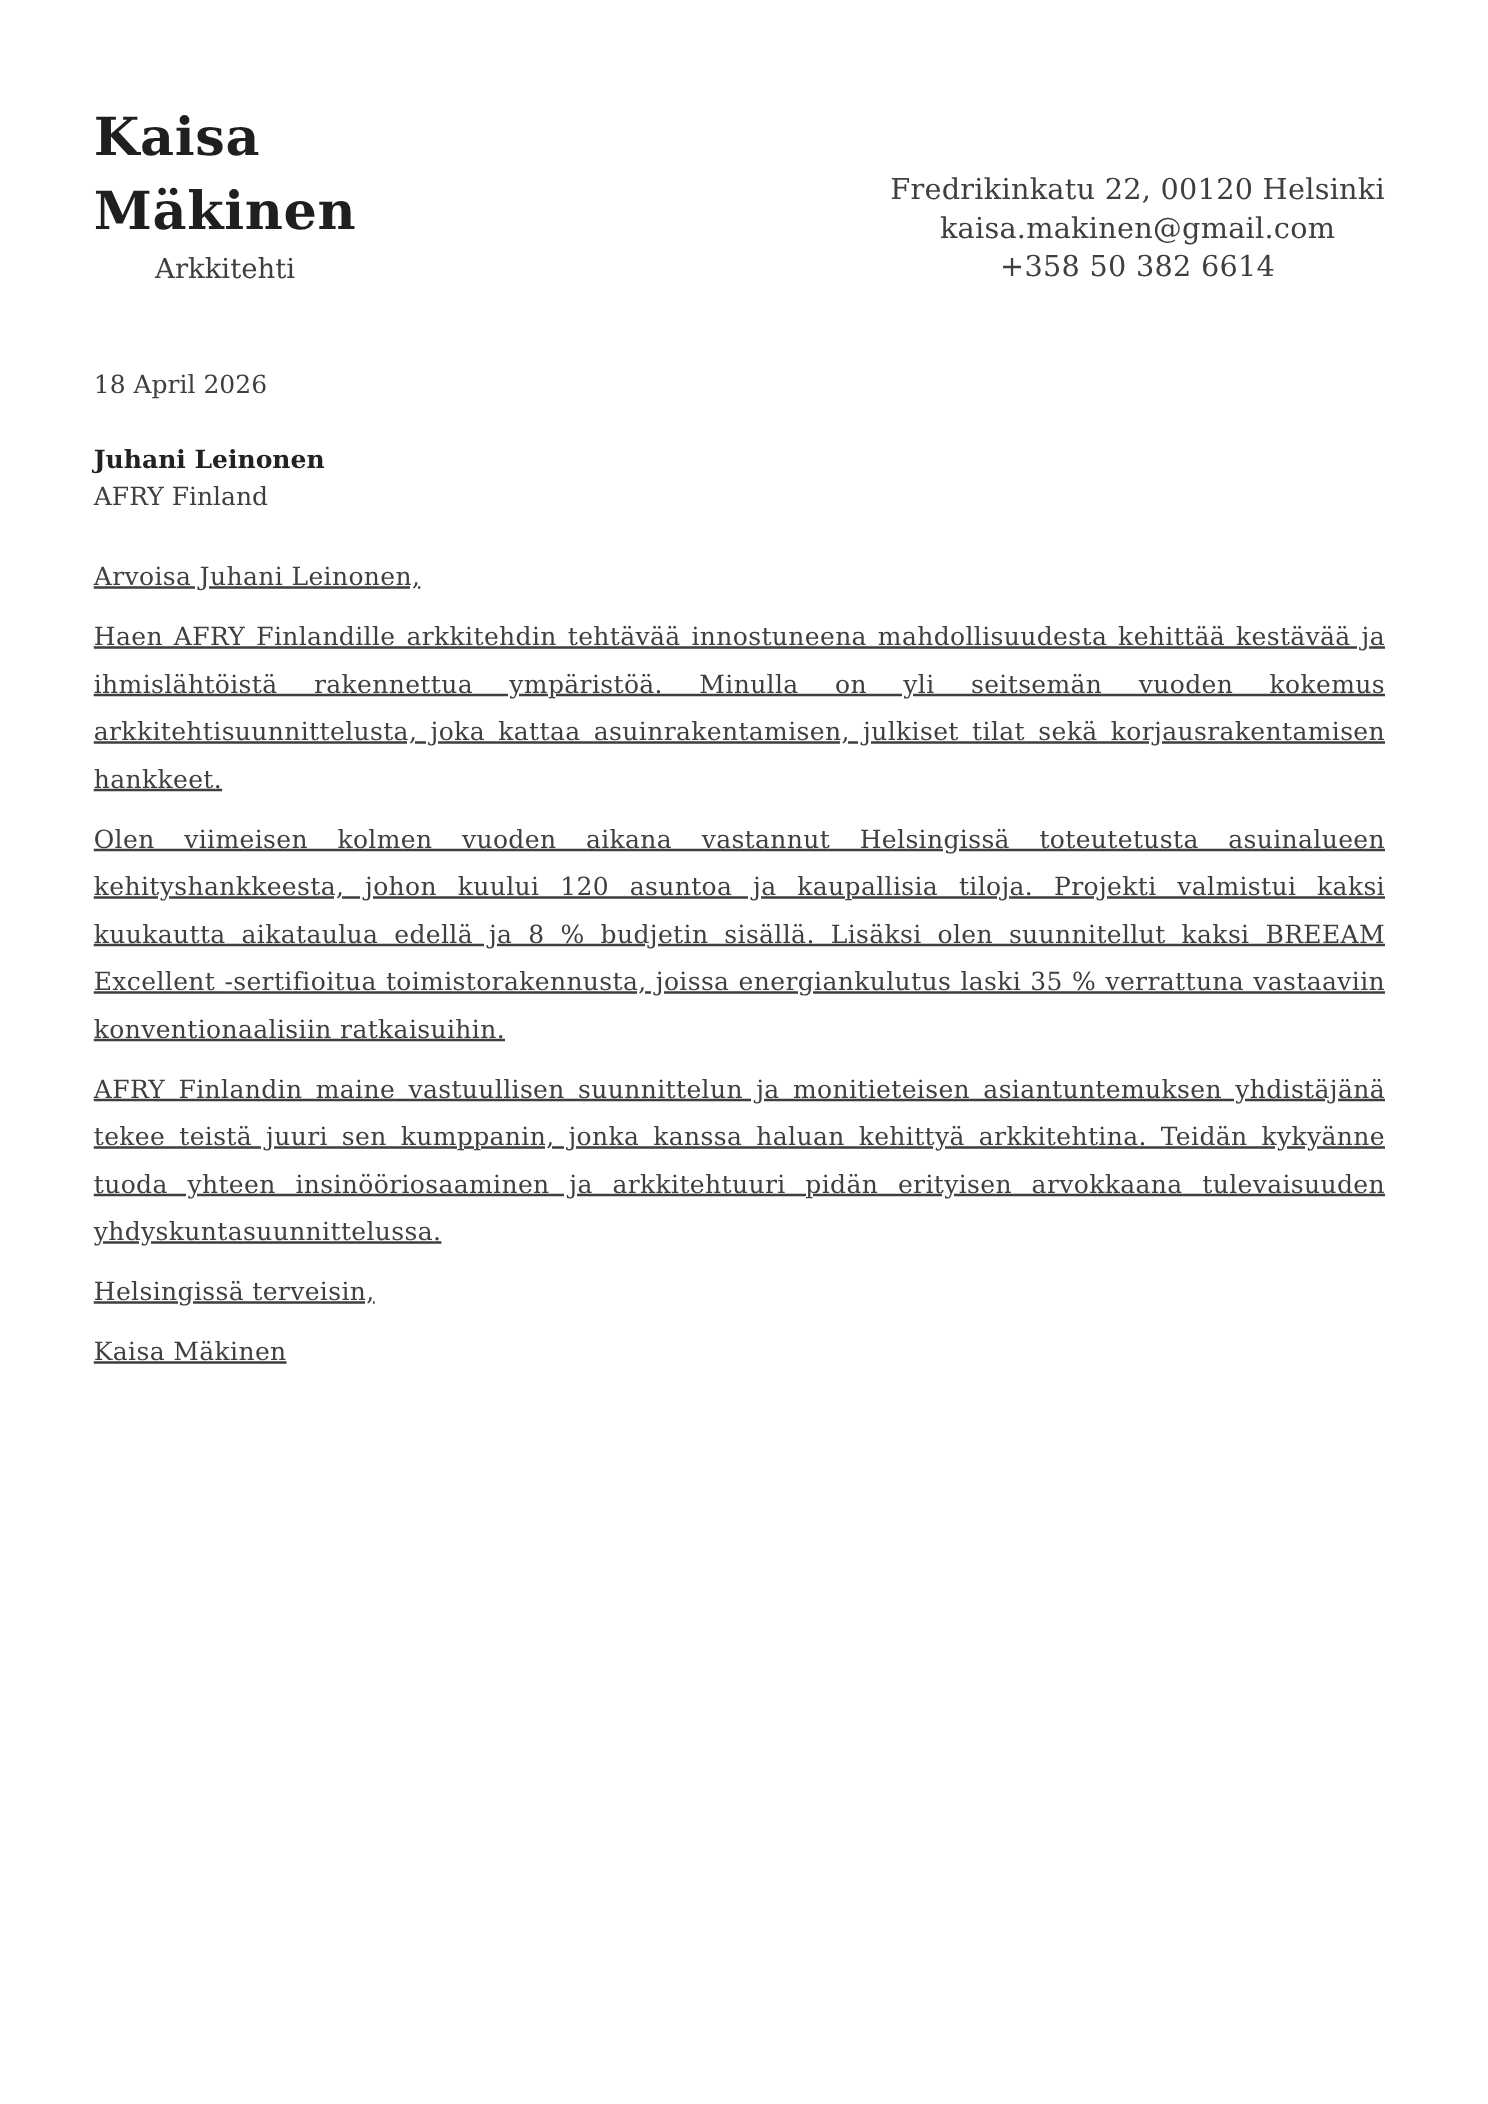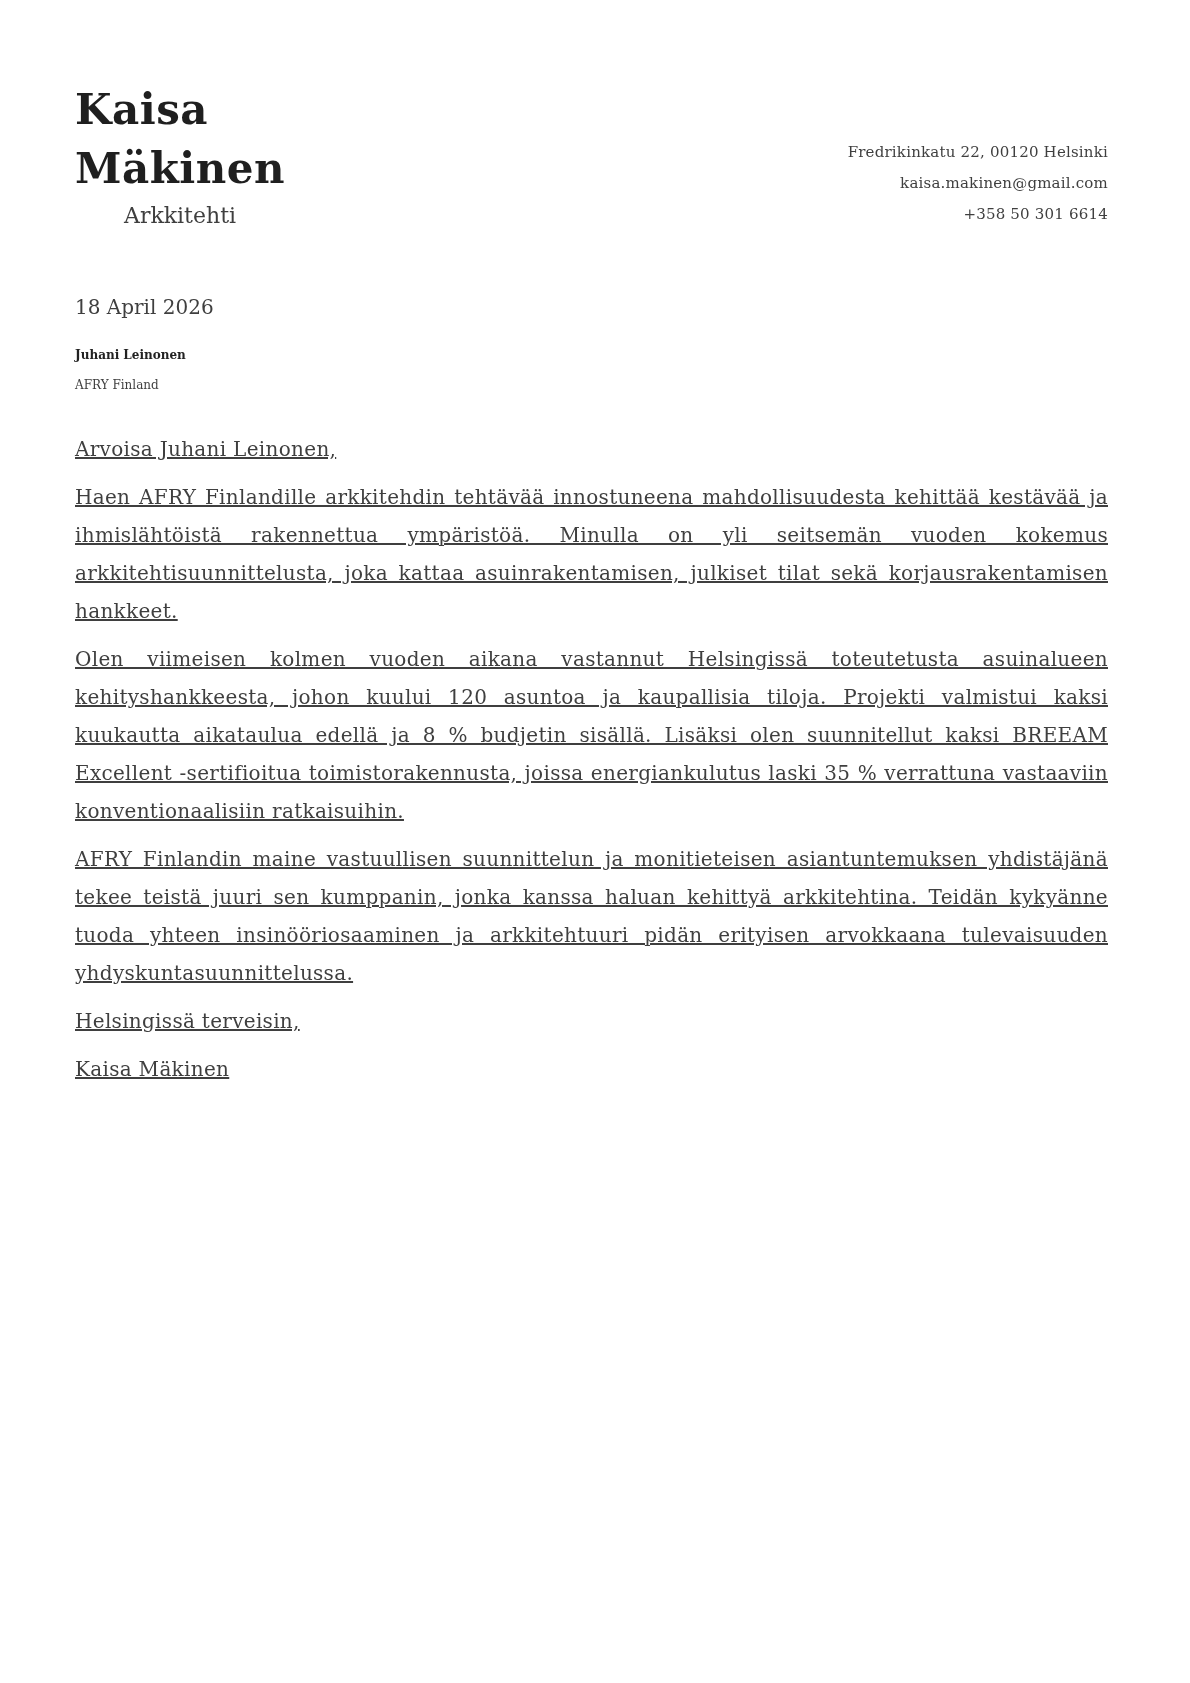--- a/index.html
+++ b/index.html
@@ -38,37 +38,37 @@
   }
   .name .name-line { display: block; }
   .job-title {
     margin-top: 4px;
     font-size: 22px;
     line-height: 28px;
     color: #3f3f3f;
     text-align: center;
   }
   .contact {
-    text-align: right;
-    font-size: 15px;
+    text-align: center;
+    font-size: 23px;
     line-height: 31px;
     color: #3f3f3f;
     letter-spacing: 0.2px;
   }
 
   
   .letter-body { margin: 0; }
   .date {
     margin-top: 62px;
     font-size: 20px;
     line-height: 30px;
   }
   .recipient {
-    margin-top: 18px;
-    font-size: 12px;
+    margin-top: 30px;
+    font-size: 20px;
     line-height: 30px;
   }
   .recipient-name {
     font-weight: 700;
     color: #222222;
   }
   .greeting,
   .para,
   .closing,
   .signature {
@@ -95,21 +95,21 @@
       <h1 class="name">
         <span class="name-line">Kaisa</span>
         <span class="name-line">Mäkinen</span>
       </h1>
       <div class="job-title">Arkkitehti</div>
     </div>
 
     <div class="contact">
       <div>Fredrikinkatu 22, 00120 Helsinki</div>
       <div>kaisa.makinen@gmail.com</div>
-      <div>+358 50 301 6614</div>
+      <div>+358 50 382 6614</div>
     </div>
   </header>
 
   <main class="letter-body">
     <div class="date">18 April 2026</div>
 
     <div class="recipient">
       <div class="recipient-name">Juhani Leinonen</div>
       <div class="recipient-company">AFRY Finland</div>
     </div>

